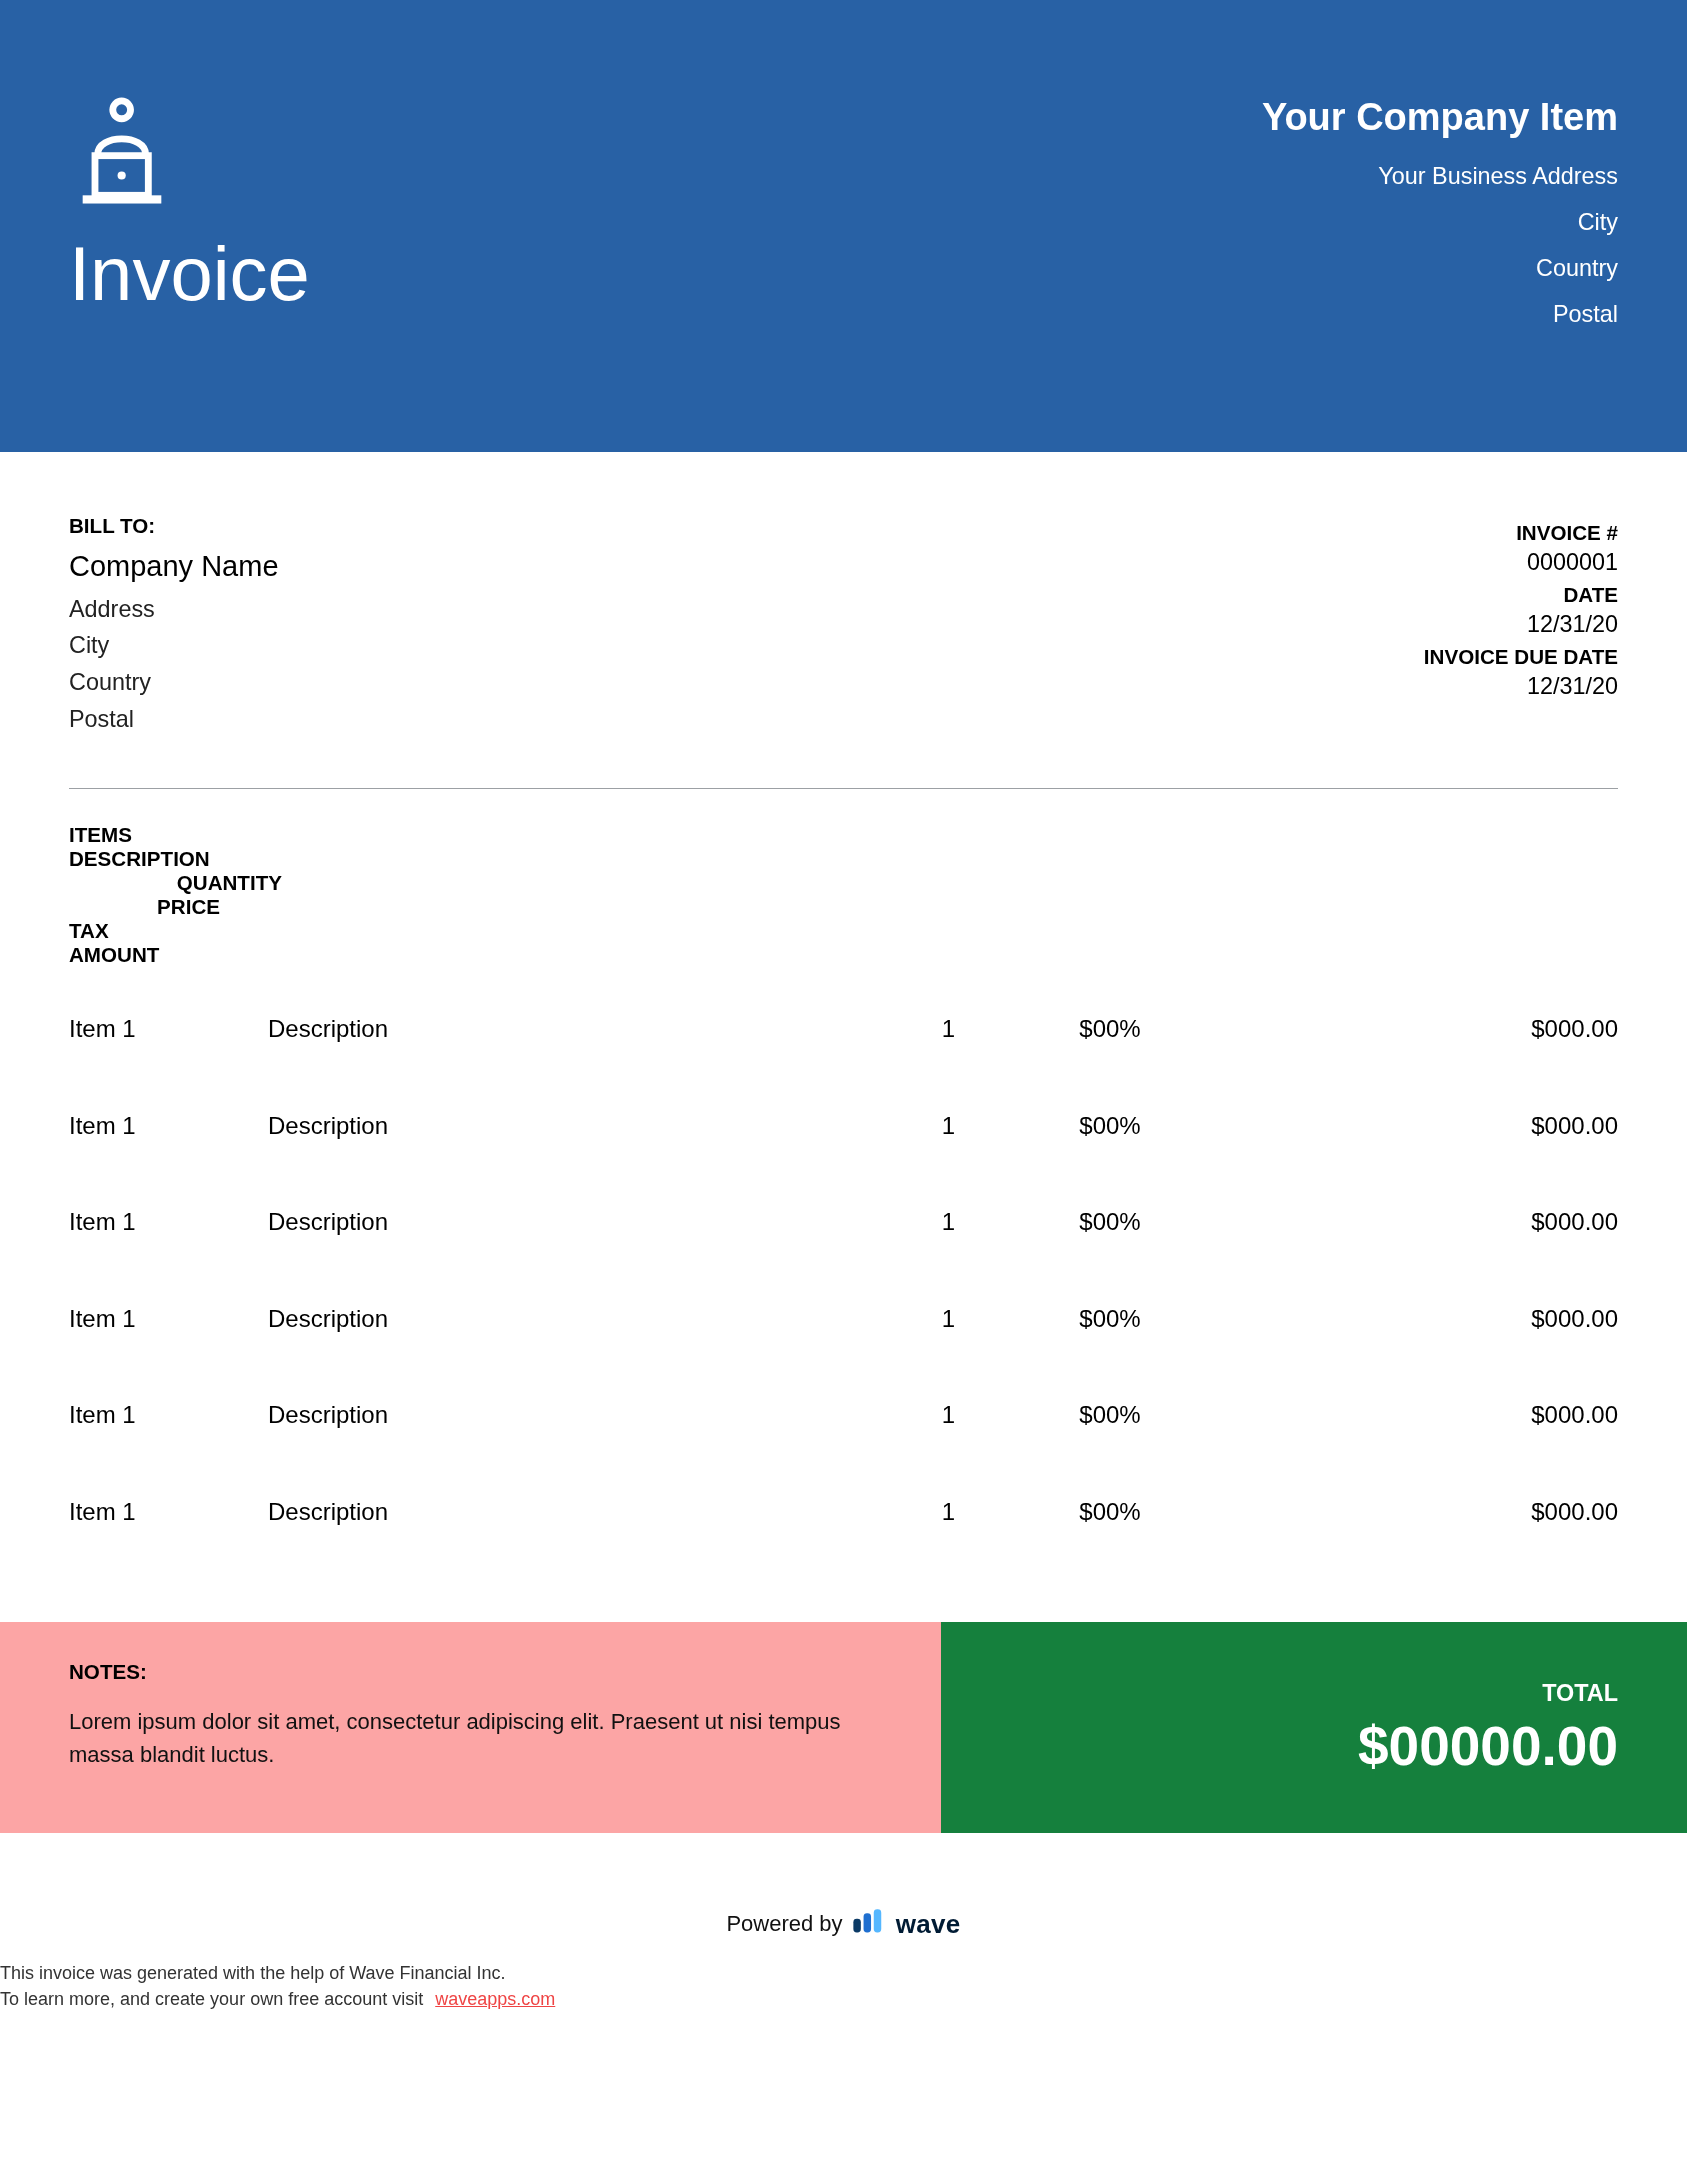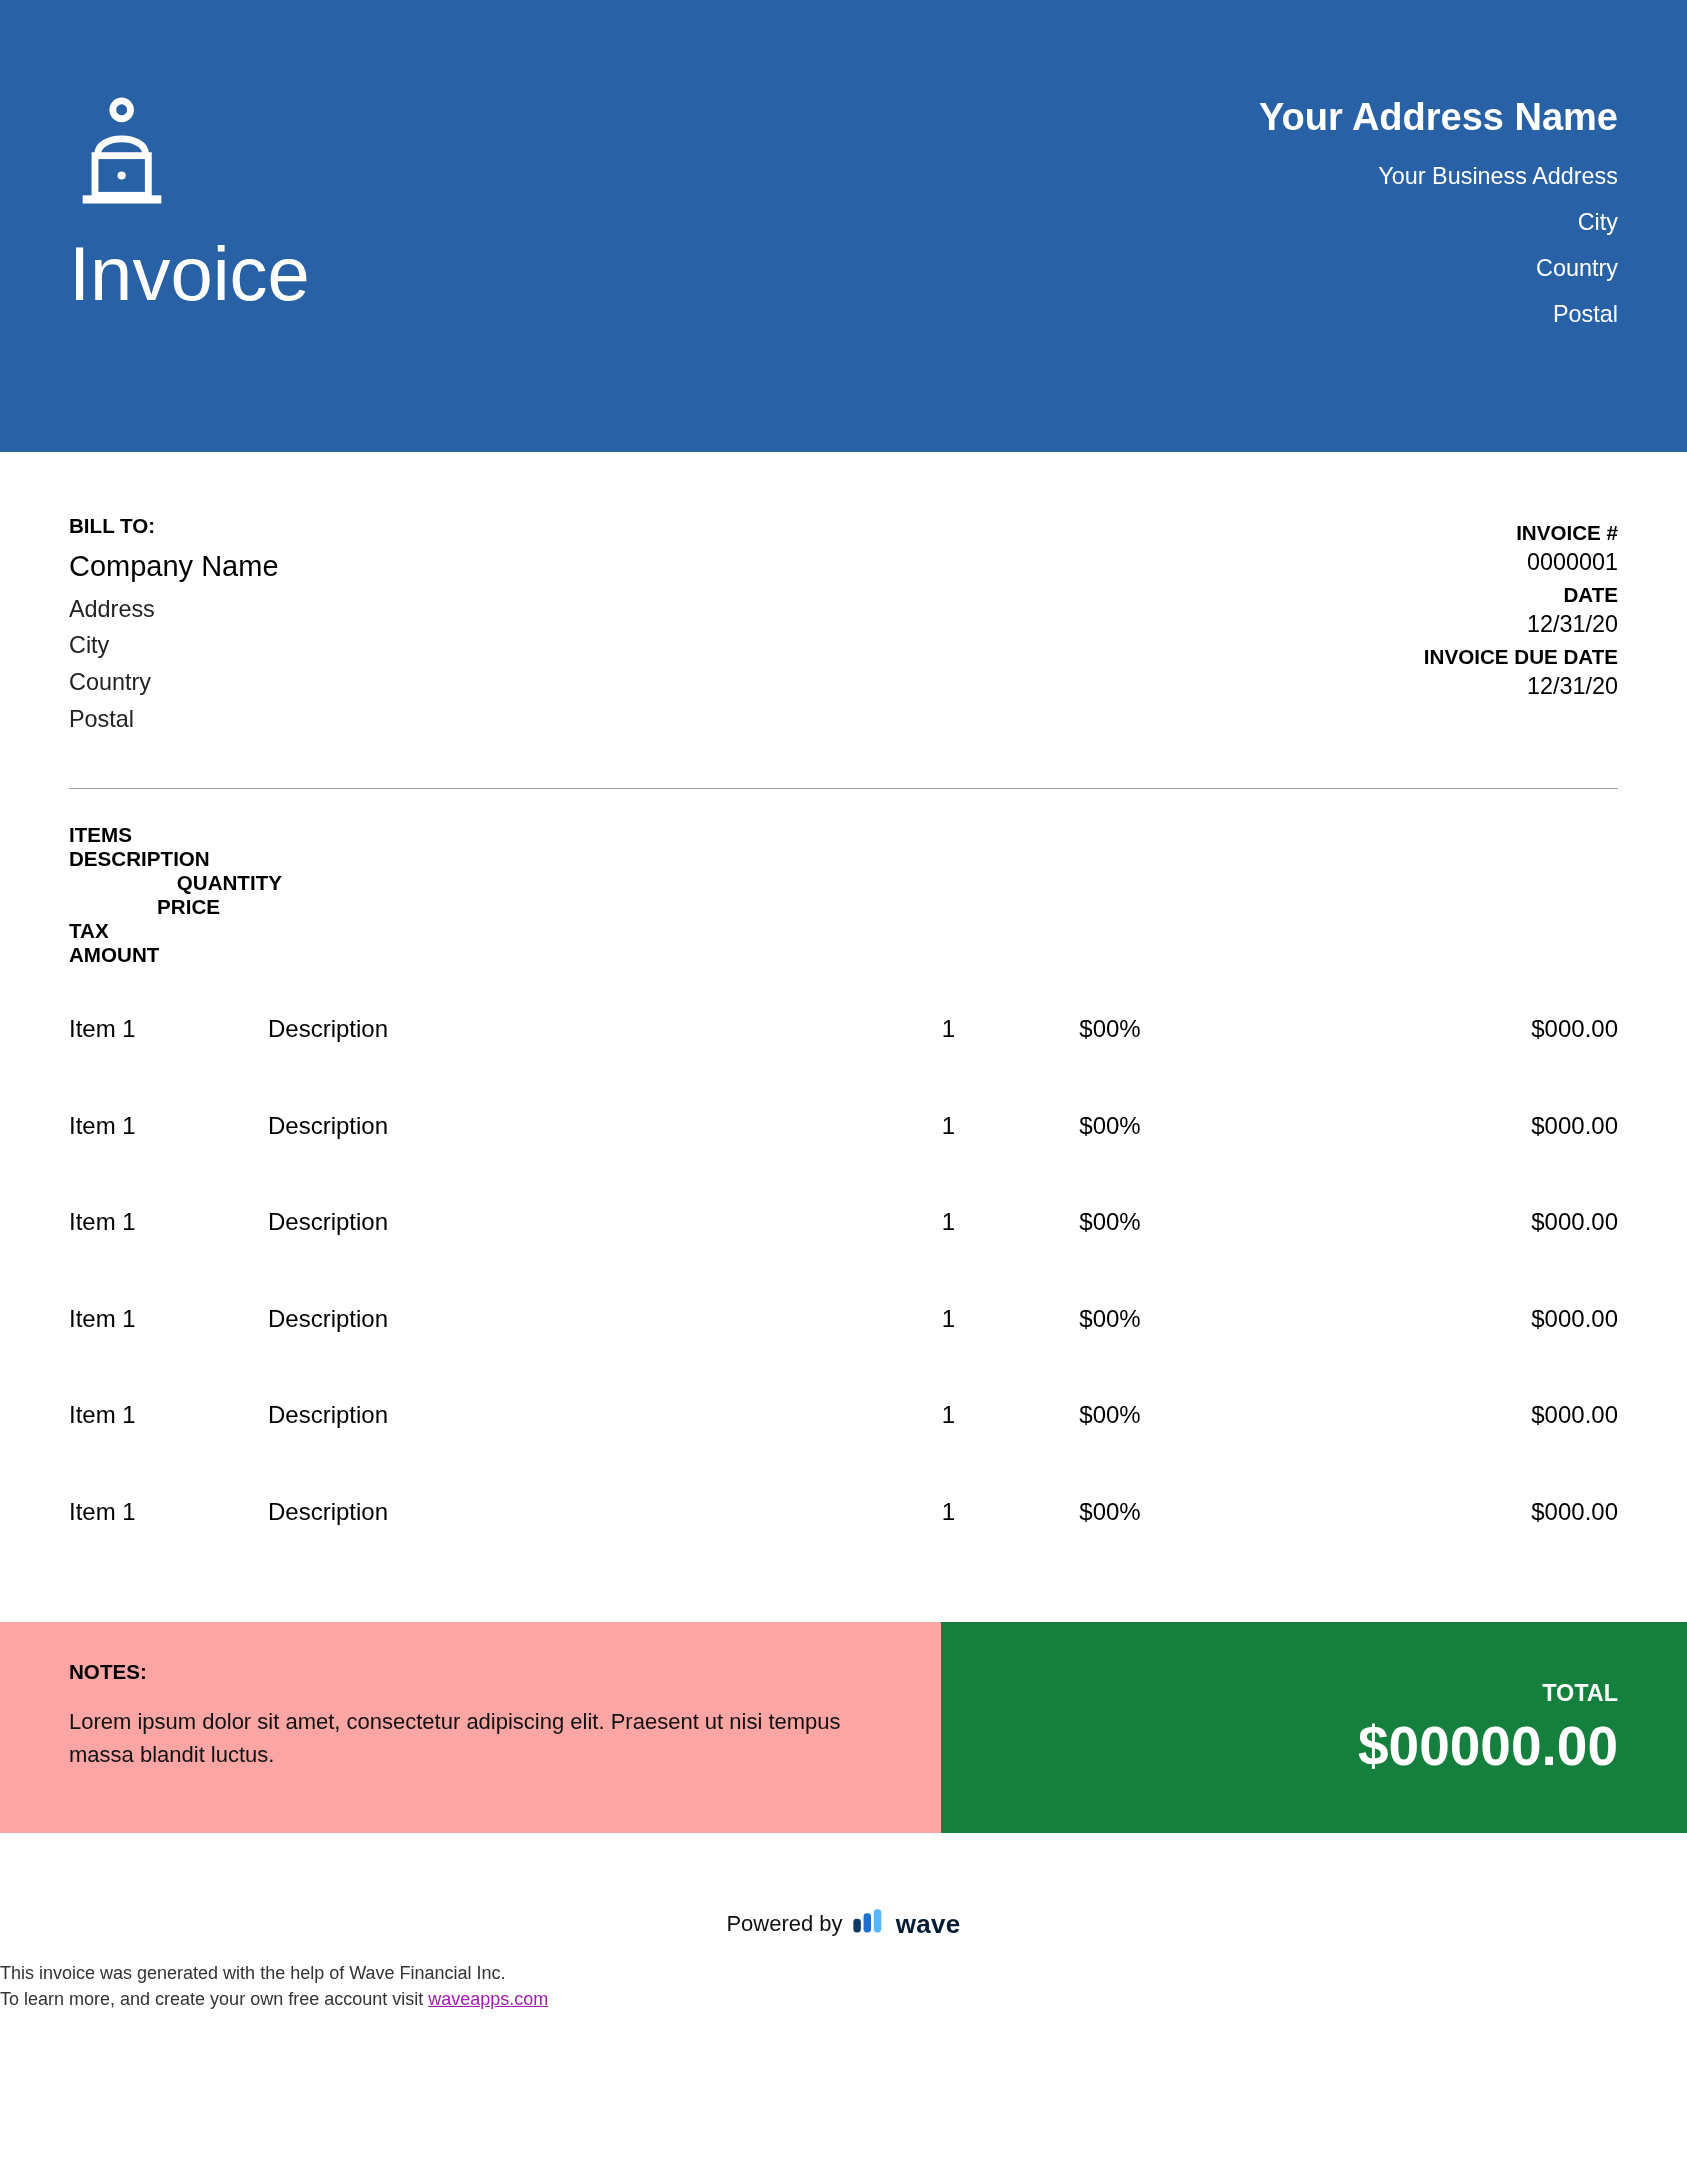--- a/index.html
+++ b/index.html
@@ -155,42 +155,42 @@
     letter-spacing: 0.3px;
     color:#001b34;
   }
   .fine {
     text-align: left;
     font-size: 18px;
     color: #333;
     margin-top: 20.6px;
     line-height: 1.45;
   }
-  .fine a { color: #a21caf; text-decoration: underline; }
+  .fine a { color: #ef4444; text-decoration: underline; margin-left: 7px; }
 </style>
 </head>
 <body>
 
 <div class="page">
 
   <div class="header">
     <div class="header-left">
       <div class="icon">
         <svg width="106" height="120" viewBox="0 0 155 175">
           <circle cx="77" cy="20" r="13" fill="none" stroke="#fff" stroke-width="10"></circle>
           <path d="M42 85 C42 55 112 55 112 85" fill="none" stroke="#fff" stroke-width="10" stroke-linecap="butt"></path>
           <rect x="38" y="87" width="78" height="58" fill="none" stroke="#fff" stroke-width="10"></rect>
           <circle cx="77" cy="116" r="6" fill="#fff"></circle>
           <rect x="20" y="145" width="115" height="12" fill="#fff"></rect>
         </svg>
       </div>
       <div class="doc-title">Invoice</div>
     </div>
     <div class="header-right">
-      <div class="company-name">Your Address Name</div>
+      <div class="company-name">Your Company Item</div>
       <div class="company-line">Your Business Address</div>
       <div class="company-line">City</div>
       <div class="company-line">Country</div>
       <div class="company-line">Postal</div>
     </div>
   </div>
 
   <div class="meta">
     <div class="meta-left">
       <div class="label">BILL TO:</div>

